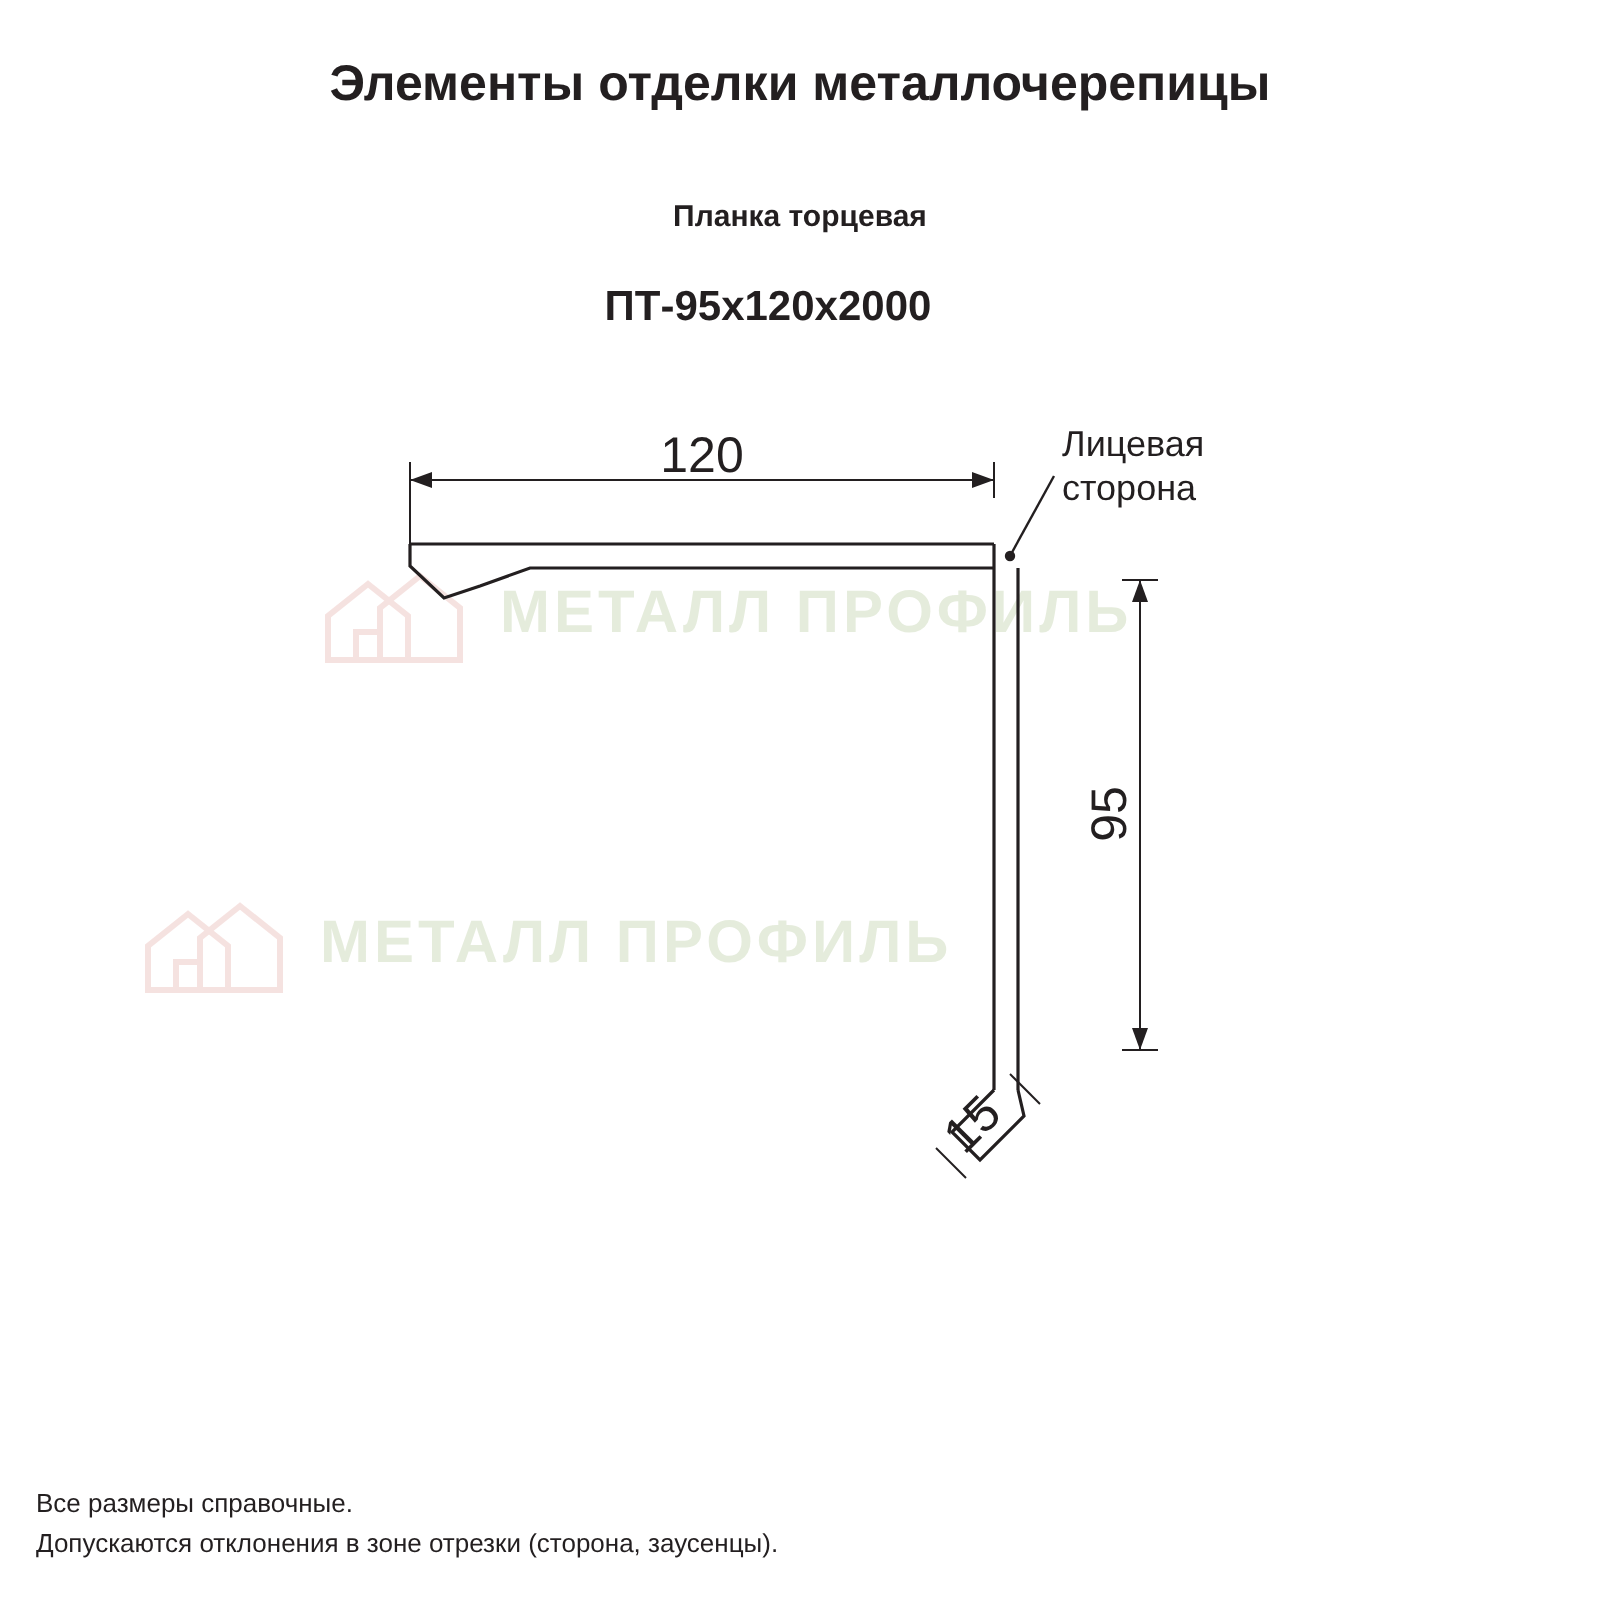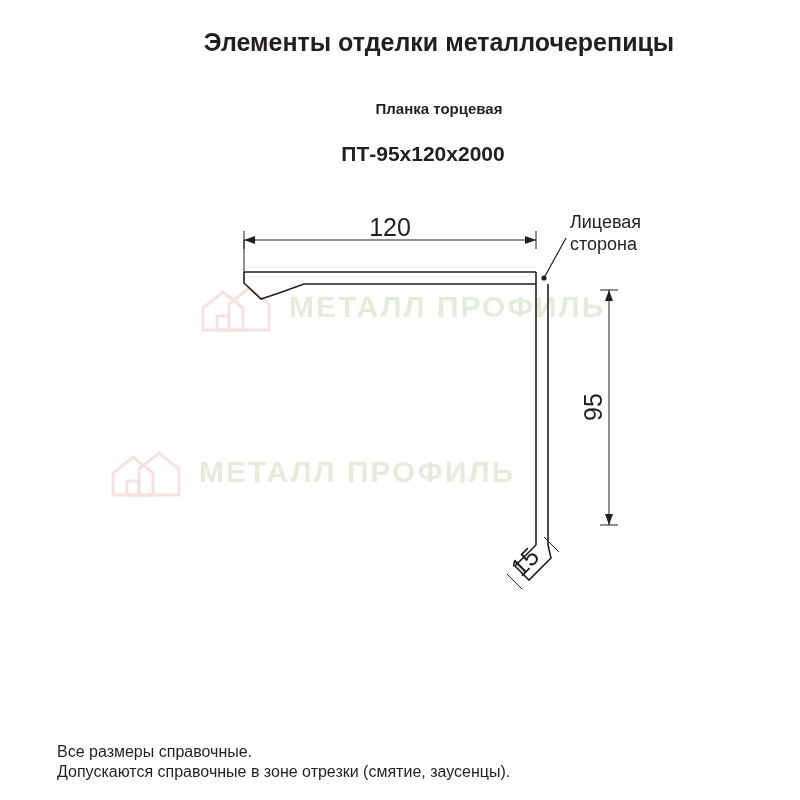--- a/index.html
+++ b/index.html
@@ -11,21 +11,20 @@
     width: 800px;
     height: 800px;
     position: relative;
     font-family: "Liberation Sans", sans-serif;
     color: #231f20;
     overflow: hidden;
   }
   .page {
     position: absolute;
     inset: 0;
-    margin-left: 39px;
   }
   .title {
     position: absolute;
     top: 28px;
     left: 0;
     width: 800px;
     text-align: center;
     font-size: 25px;
     font-weight: bold;
     letter-spacing: 0px;
@@ -52,21 +51,21 @@
     position: absolute;
     top: 0;
     left: 0;
     width: 800px;
     height: 800px;
   }
   .footnotes {
     position: absolute;
     left: 18px;
     bottom: 18px;
-    font-size: 16px;
+    font-size: 13px;
     line-height: 20px;
   }
   .footnotes div {
     white-space: nowrap;
   }
   .wm {
     position: absolute;
     opacity: 0.14;
     pointer-events: none;
     user-select: none;
@@ -153,16 +152,16 @@
     <g stroke="#231f20" fill="none" stroke-width="1.2">
       <line x1="505" y1="278" x2="527" y2="238"></line>
     </g>
     <circle cx="505" cy="278" r="2.6" fill="#231f20" stroke="none"></circle>
     <text x="531" y="228" font-family="Liberation Sans, sans-serif" font-size="18" fill="#231f20">Лицевая</text>
     <text x="531" y="250" font-family="Liberation Sans, sans-serif" font-size="18" fill="#231f20">сторона</text>
   </svg>
 
   <div class="footnotes">
     <div>Все размеры справочные.</div>
-    <div>Допускаются справочные в зоне отрезки (смятие, заусенцы).</div>
+    <div>Допускаются отклонения в зоне отрезки (сторона, заусенцы).</div>
   </div>
 
 </div>
 
 </body></html>

